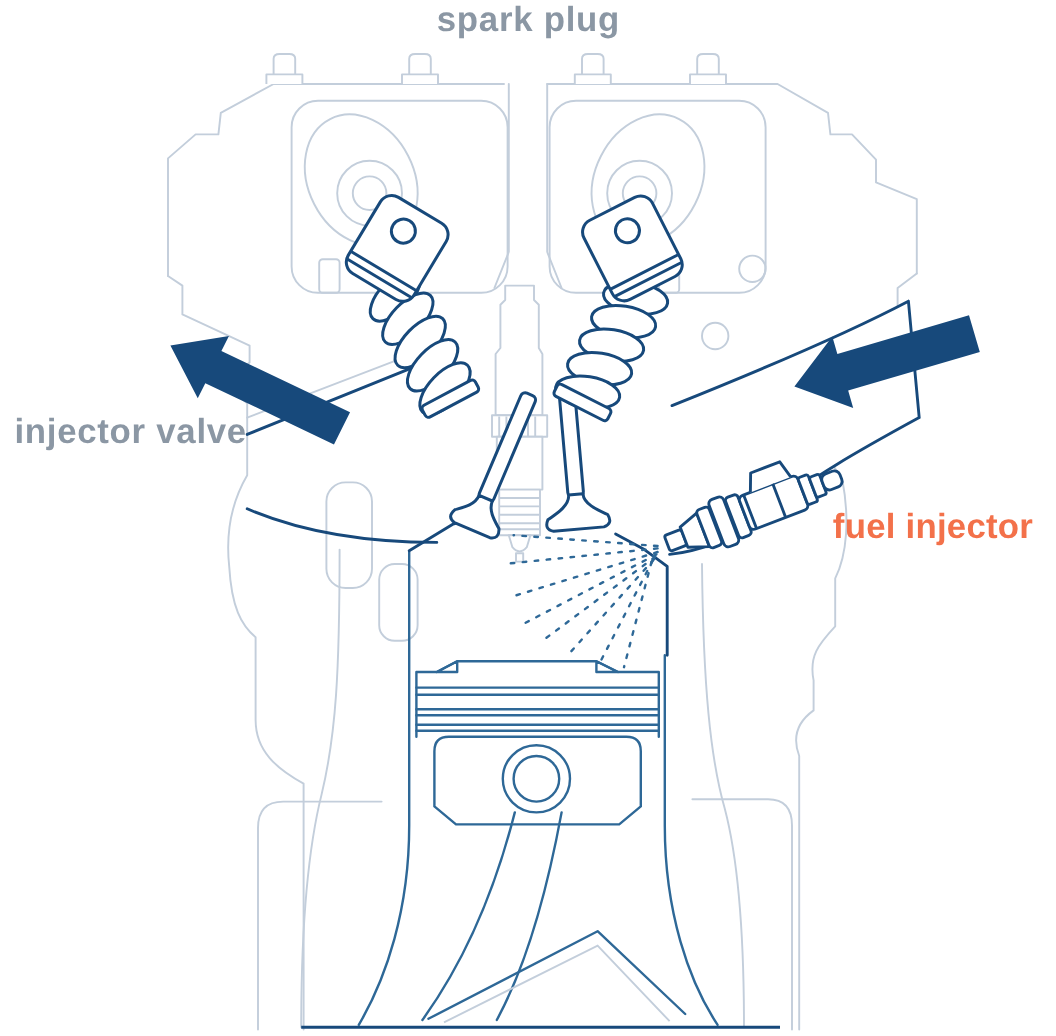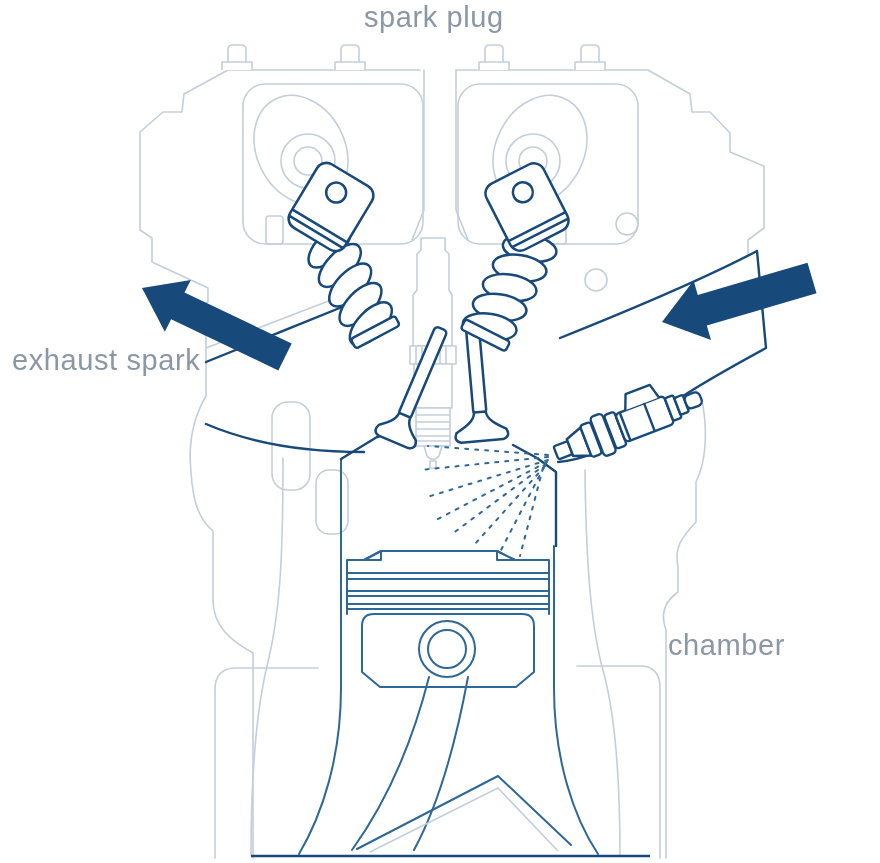--- a/index.html
+++ b/index.html
@@ -8,21 +8,21 @@
   }
   html,body{margin:0;padding:0}
   body{
     width:880px;height:863px;position:relative;overflow:hidden;
     background:var(--bg);
     font-family:"Liberation Sans","DejaVu Sans",sans-serif;
   }
   .stage{position:absolute;inset:0}
   svg.engine{position:absolute;left:0;top:0}
   .label{
-    position:absolute;font-size:29px;line-height:1.1;font-weight:400;
+    position:absolute;font-size:29px;line-height:1.1;font-weight:700;
     color:var(--label-grey);letter-spacing:.6px;white-space:nowrap;
   }
   .label.accent{color:var(--accent-orange);font-weight:700;letter-spacing:.2px}
   .lt{stroke:var(--line-light)}
   .md{stroke:var(--line-medium)}
   .dk{stroke:var(--line-dark)}
   .fill-navy{fill:var(--arrow-navy)}
 </style>
 </head>
 <body>
@@ -185,18 +185,18 @@
     </g>
 
     <path class="fill-navy" stroke="none" d="M291.7,343.6 L184.5,292.5 L190.8,280 L142,288 L164.8,331.8 L171.1,319.3 L278.3,370.4 Z"></path>
     <path class="fill-navy" stroke="none" d="M807.5,262.7 L697.8,294.9 L693.6,280.5 L662,322 L711,339.9 L706.8,325.5 L816.5,293.3 Z"></path>
   </svg>
 
   <div class="label" style="left:364px;top:2px">spark plug</div>
 
 
 
-  <div class="label" style="left:12px;top:345px">exhaust spark</div>
-
-
-
-  <div class="label" style="left:668px;top:630px">chamber</div>
+  <div class="label" style="left:12px;top:345px">injector valve</div>
+
+  <div class="label accent" style="left:694px;top:424px">fuel injector</div>
+
+
 </div>
 
 </body></html>

